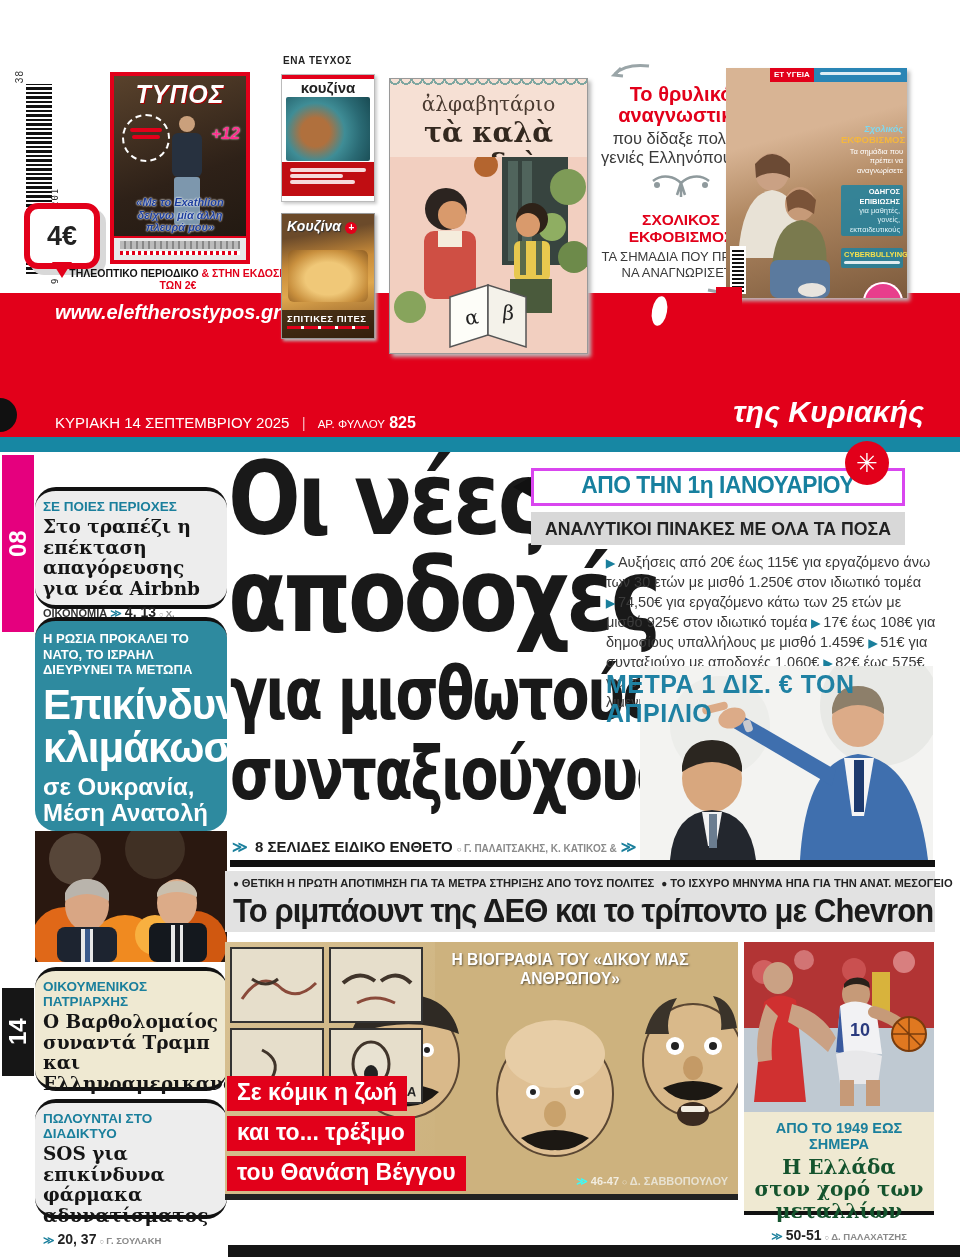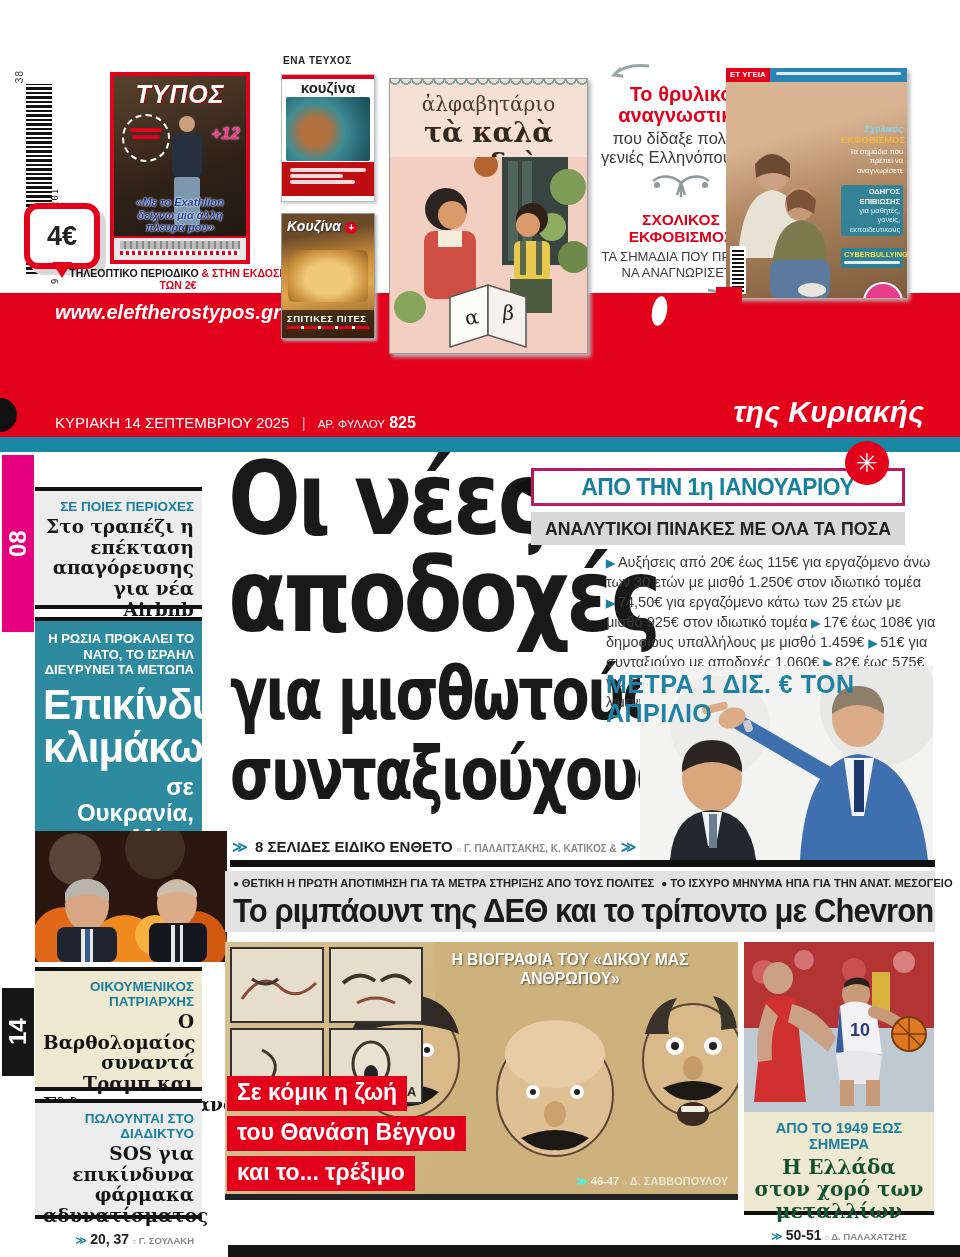--- a/index.html
+++ b/index.html
@@ -18,22 +18,22 @@
   .tri::before{content:"▶";color:#1a7f9c;font-weight:bold;font-size:.8em;margin:0 3px 0 0;}
   .dot::before{content:"● ";font-size:.9em;}
   
   #masthead{left:0;top:293px;width:960px;height:144px;background:#e2001a;z-index:1;}
   #mh-title{left:34px;top:316px;width:900px;font-size:87px;font-weight:bold;font-style:italic;
             color:#fff;letter-spacing:-2px;white-space:nowrap;line-height:1;}
   
   .edgebar{color:#fff;font-weight:bold;font-size:24px;writing-mode:vertical-rl;
            transform:rotate(180deg);display:flex;align-items:center;justify-content:center;}
   
-  .sbox{left:35px;width:167px;border-top:4px solid #111;border-bottom:4px solid #111;
-        box-sizing:border-box;text-align:right;padding:8px 8px 4px;}
+  .sbox{left:35px;width:192px;border-top:4px solid #111;border-bottom:4px solid #111;
+        box-sizing:border-box;text-align:left;padding:8px 8px 4px;border-radius:21px;}
   .sbox .kick{font-size:13.5px;font-weight:bold;color:#1a7f9c;margin-bottom:3px;}
   .sbox h3{margin:2px 0 4px;font-size:18.5px;line-height:1.12;color:#151515;}
   .refline{font-size:11px;color:#555;font-weight:bold;}
   .refline .pg{color:#222;font-size:14px;}
   .refline .au{font-size:9.5px;color:#8a8a8a;}
   
   .lead-h{font-family:"DejaVu Sans","Liberation Sans",sans-serif;font-weight:bold;color:#191919;
           letter-spacing:-4px;line-height:.92;}
   
   .redlbl{background:#e2001a;color:#fff;font-weight:bold;font-size:23px;padding:3px 10px 5px;
@@ -160,21 +160,21 @@
     <div style="font-size:15.5px;font-weight:bold;color:#e2001a;margin-top:8px;line-height:1.1;">ΣΧΟΛΙΚΟΣ ΕΚΦΟΒΙΣΜΟΣ</div>
     <div style="font-size:13px;color:#3a3a3a;line-height:1.2;margin-top:4px;">ΤΑ ΣΗΜΑΔΙΑ ΠΟΥ ΠΡΕΠΕΙ ΝΑ ΑΝΑΓΝΩΡΙΣΕΤΕ</div>
     <svg width="40" height="16" viewBox="0 0 40 16" style="margin-left:90px;margin-top:4px;">
       <path d="M2 6 C18 10 28 8 36 6" stroke="#9aa5a8" stroke-width="3" fill="none"></path>
       <path d="M30 2 L38 6 L30 12" stroke="#9aa5a8" stroke-width="3" fill="none"></path>
     </svg>
   </div>
 
   <div class="abs" style="left:726px;top:68px;width:181px;height:230px;box-shadow:3px 3px 4px #bbb;z-index:6;overflow:hidden;
               background:linear-gradient(165deg,#d8b494 0 30%,#b08862 55%,#7c5a3c);">
-    <div style="display:flex;height:14px;">
+    <div style="display:flex;height:14px;padding-left:44px;">
       <span style="background:#e2001a;color:#fff;font-size:8px;font-weight:bold;padding:2px 4px;">ΕΤ ΥΓΕΙΑ</span>
       <span style="flex:1;background:#2a85b5;">
           <span class="wbar" style="margin:4px 6px;height:3px;"></span>
         </span>
     </div>
 
     <svg width="120" height="160" viewBox="0 0 120 160" style="position:absolute;left:0;bottom:0;">
       <ellipse cx="46" cy="34" rx="17" ry="19" fill="#caa184"></ellipse>
       <path d="M29 26 Q46 6 64 26 L64 40 Q46 30 30 40 Z" fill="#6b4a34"></path>
       <path d="M12 120 Q16 56 46 52 Q78 56 76 120 Z" fill="#e8e2d6"></path>
@@ -279,22 +279,22 @@
       <span class="circ au">Γ. ΣΟΥΛΑΚΗ</span>
     </div>
   </div>
 
   <div class="abs lead-h cond" style="left:228px;top:452px;font-size:102px;">Οι νέες</div>
   <div class="abs lead-h cond" style="left:228px;top:549px;font-size:102px;">αποδοχές</div>
   <div class="abs lead-h" style="left:230px;top:660px;font-size:73px;transform:scaleX(.76);transform-origin:0 50%;white-space:nowrap;letter-spacing:-3px;">για μισθωτούς,</div>
   <div class="abs lead-h" style="left:230px;top:740px;font-size:73px;transform:scaleX(.76);transform-origin:0 50%;white-space:nowrap;letter-spacing:-3px;">συνταξιούχους</div>
 
   <div class="abs" style="left:513px;top:476px;width:0;height:0;border-top:11px solid transparent;border-bottom:11px solid transparent;border-right:20px solid #111;"></div>
-  <div class="abs" style="left:531px;top:468px;width:374px;height:38px;background:#fff;border:3px solid #be185d;box-sizing:border-box;
-              display:flex;align-items:center;justify-content:center;">
+  <div class="abs" style="left:531px;top:468px;width:374px;height:38px;background:#fff;border:3px solid #d946ef;box-sizing:border-box;
+              display:flex;justify-content:center;">
     <span class="b" style="font-size:24px;color:#17809f;letter-spacing:-.5px;white-space:nowrap;transform:scaleX(.95);">ΑΠΟ ΤΗΝ 1η ΙΑΝΟΥΑΡΙΟΥ</span>
   </div>
   <div class="abs" style="left:845px;top:441px;width:44px;height:44px;border-radius:50%;background:#e2001a;display:flex;align-items:center;justify-content:center;z-index:3;">
     <span style="color:#fff;font-size:26px;">✳</span>
   </div>
   <div class="abs" style="left:531px;top:512px;width:374px;height:33px;background:#d8d8d8;display:flex;align-items:center;justify-content:center;">
     <span class="b" style="font-size:19px;color:#222;white-space:nowrap;transform:scaleX(.93);">ΑΝΑΛΥΤΙΚΟΙ ΠΙΝΑΚΕΣ ΜΕ ΟΛΑ ΤΑ ΠΟΣΑ</span>
   </div>
 
   <p class="abs" style="left:606px;top:552px;width:332px;margin:0;font-size:14.5px;line-height:1.38;color:#3a3a3a;">
@@ -412,22 +412,22 @@
         <svg width="90" height="72">
             <ellipse cx="40" cy="34" rx="18" ry="22" fill="#e8e2d2" stroke="#40342a" stroke-width="3"></ellipse>
             <ellipse cx="40" cy="44" rx="7" ry="9" fill="#222"></ellipse>
           </svg>
         <span style="position:absolute;right:4px;bottom:4px;font-size:13px;font-weight:bold;color:#222;transform:rotate(4deg);">ΑΑΑΑ</span>
       </div>
     </div>
     <div class="abs ctr b" style="left:180px;top:8px;width:330px;font-size:16.5px;color:#fff;text-shadow:1px 1px 2px #00000088;transform:scaleX(.95);">Η ΒΙΟΓΡΑΦΙΑ ΤΟΥ «ΔΙΚΟΥ ΜΑΣ ΑΝΘΡΩΠΟΥ»</div>
     <div class="abs" style="left:2px;top:134px;">
       <div><span class="redlbl">Σε κόμικ η ζωή</span></div>
+      <div style="margin-top:5px;"><span class="redlbl">και το... τρέξιμο</span></div>
       <div style="margin-top:5px;"><span class="redlbl">του Θανάση Βέγγου</span></div>
-      <div style="margin-top:5px;"><span class="redlbl">και το... τρέξιμο</span></div>
     </div>
     <div class="abs" style="right:10px;bottom:6px;font-size:11px;font-weight:bold;color:#f2ede0;">
       <span class="ref-arr" style="filter:brightness(2);"></span><span>46-47</span>
       <span class="circ" style="color:#e8e2d2;font-size:11px;">Δ. ΣΑΒΒΟΠΟΥΛΟΥ</span>
     </div>
   </div>
 
   <div class="abs" style="left:744px;top:942px;width:190px;height:273px;">
     <svg width="190" height="170" viewBox="0 0 190 170">
       <rect width="190" height="170" fill="#c9d2d8"></rect>

